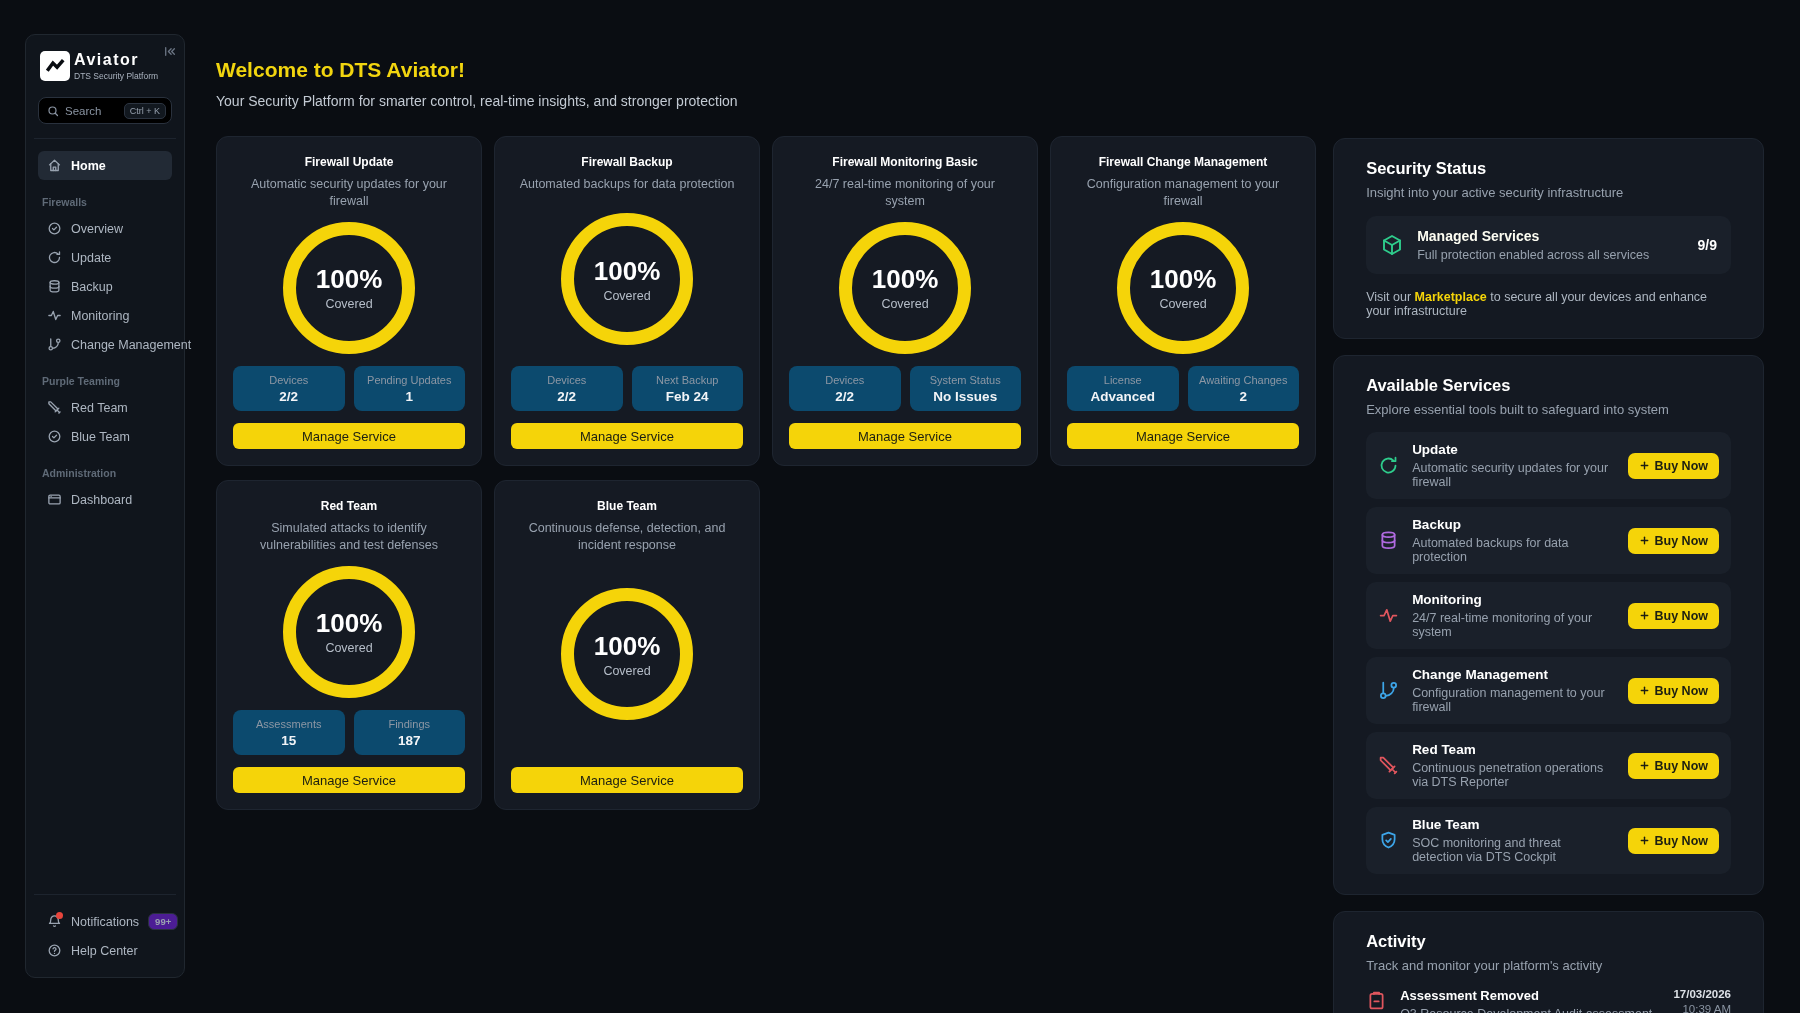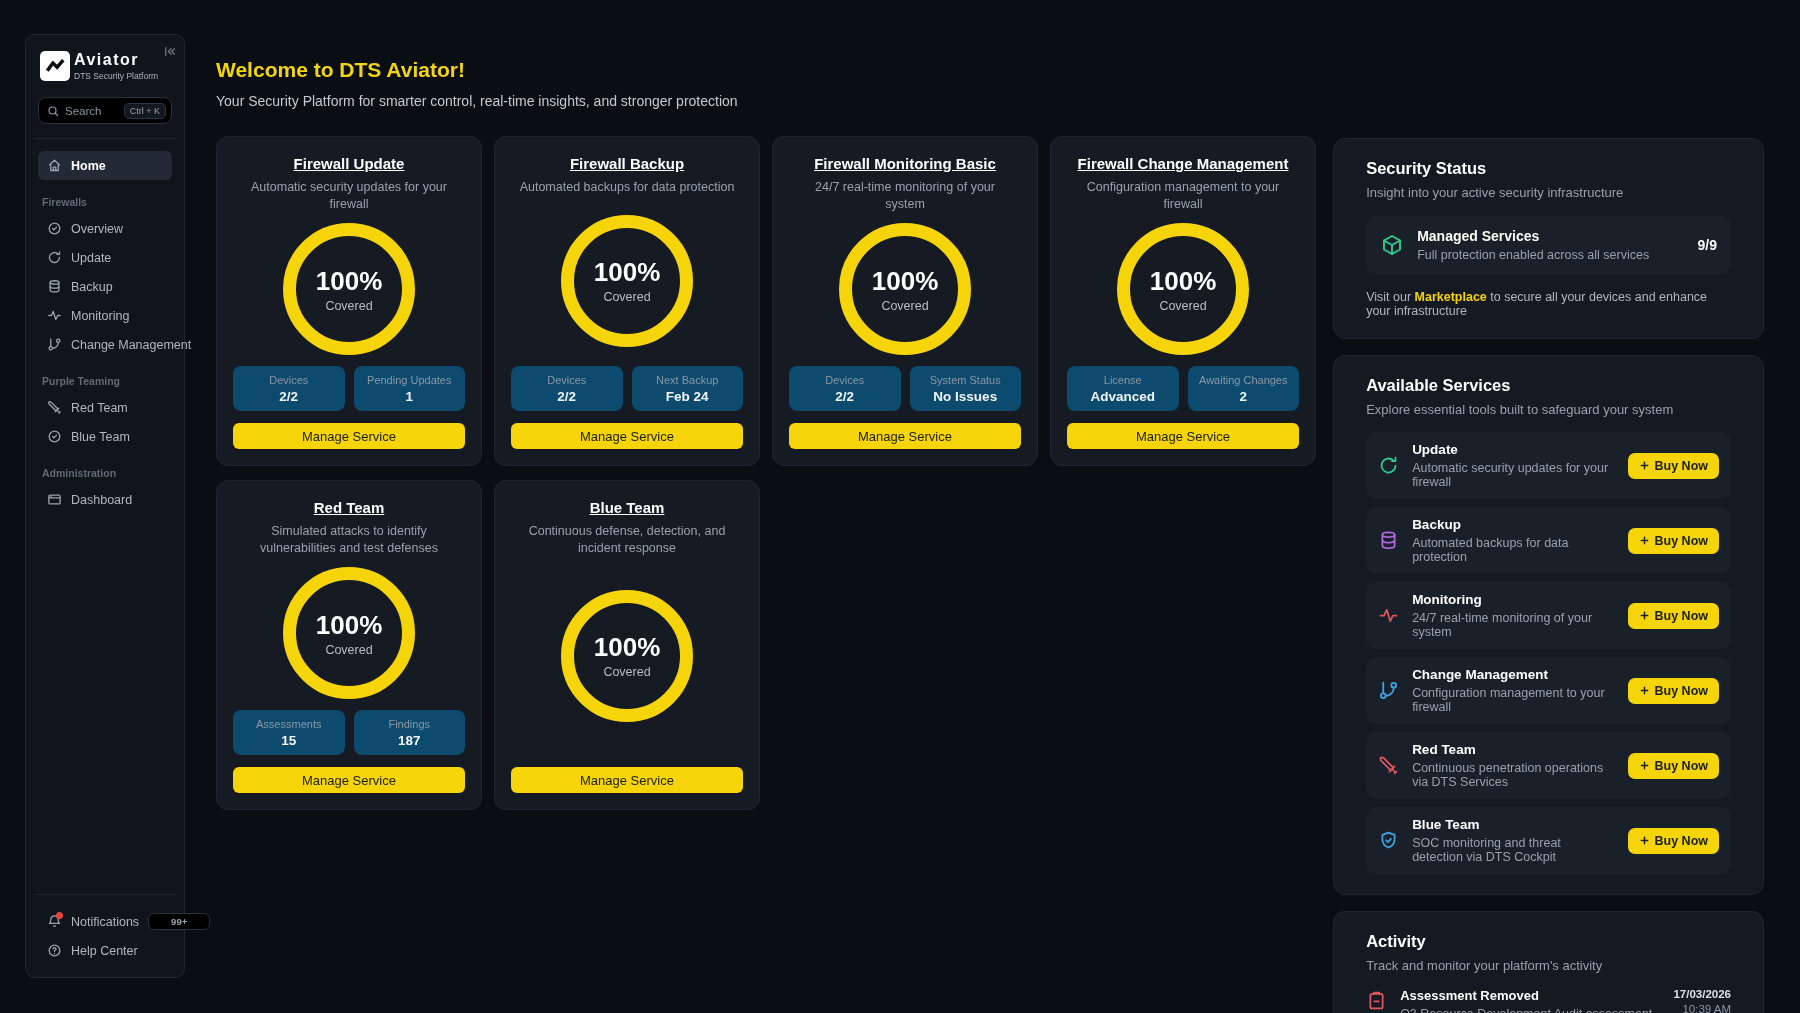--- a/index.html
+++ b/index.html
@@ -25,34 +25,34 @@
     background:#12181f; border-radius:5px; padding:2px 5px; white-space:nowrap; }
   .divider { border-top:1px solid #1d242e; margin:14px -4px 0; }
   .nav { margin-top:12px; }
   .nav-item { display:flex; align-items:center; gap:9px; height:29px; padding:0 9px;
     border-radius:6px; color:#aeb7c2; font-size:12.5px; cursor:pointer; white-space:nowrap; }
   .nav-item.active { background:#222a35; color:#ffffff; font-weight:bold; }
   .nav-item .ico { display:flex; flex-shrink:0; color:#99a3b0; }
   .sec-label { font-size:10.5px; color:#5f6a77; font-weight:bold; margin:16px 0 6px 4px; }
   .spacer { flex:1; }
   .badge { margin-left:auto; font-size:9.5px; color:#9aa3b0; border:1px solid #2a323e;
-    background:#000000; border-radius:6px; padding:2px 22px; font-weight:bold; }
+    background:#4c1d95; border-radius:6px; padding:2px 6px; font-weight:bold; }
   .bell-wrap { position:relative; display:flex; }
   .bell-dot { position:absolute; top:-2px; right:-1px; width:7px; height:7px;
     border-radius:50%; background:#e8453c; }
 
   
   .main { margin-left:31px; width:1104px; padding-top:24px; }
   .page-title { font-size:21px; font-weight:bold; color:#f2d50f; }
   .page-sub { font-size:14px; color:#c3cad3; margin-top:11px; }
   .cards { margin-top:27px; display:flex; flex-wrap:wrap; gap:14px 12px; }
   .card { width:266px; height:330px; background:#151a23; border:1px solid #1e2530;
     border-radius:12px; padding:18px 16px 16px; display:flex; flex-direction:column;
     text-align:center; }
-  .card-title { font-size:15px; font-weight:bold; color:#fff;text-decoration:underline; }
+  .card-title { font-size:12px; font-weight:bold; color:#fff; }
   .card-sub { font-size:12.5px; color:#98a2af; margin-top:7px; line-height:1.35;
     padding:0 6px; }
   .ring-zone { flex:1; display:flex; align-items:center; justify-content:center; }
   .ring { width:132px; height:132px; border-radius:50%; border:13px solid #f5d409;
     display:flex; flex-direction:column; align-items:center; justify-content:center; }
   .ring-pct { font-size:26px; font-weight:bold; color:#ffffff; }
   .ring-lbl { font-size:12.5px; color:#b6bec9; margin-top:2px; }
   .stats { display:flex; gap:9px; }
   .stat { flex:1; background:#0c4a6e; border-radius:8px; padding:8px 4px 7px; }
   .stat-label { font-size:11px; color:#8d97a4; }
@@ -405,21 +405,21 @@
           <div class="ms-title">Managed Services</div>
           <div class="ms-desc">Full protection enabled across all services</div>
         </div>
         <div class="ms-count">9/9</div>
       </div>
       <p class="mk-line"><span>Visit our </span><span class="mk-link">Marketplace</span><span> to secure all your devices and enhance your infrastructure</span></p>
     </section>
 
     <section class="panel">
       <h2>Available Services</h2>
-      <p class="panel-sub">Explore essential tools built to safeguard your system</p>
+      <p class="panel-sub">Explore essential tools built to safeguard into system</p>
       <div class="svc-list">
 
         <div class="svc-row">
           <span>
               <svg width="21" height="21" viewBox="0 0 24 24" fill="none" stroke="#2ecc8c" stroke-width="2" stroke-linecap="round" stroke-linejoin="round">
                 <path d="M20 12a8 8 0 1 1-2.4-5.7"></path>
                 <polyline points="20 3 20 7 16 7"></polyline>
               </svg>
             </span>
           <div>
@@ -501,21 +501,21 @@
           <span>
               <svg width="21" height="21" viewBox="0 0 24 24" fill="none" stroke="#e0565e" stroke-width="2" stroke-linecap="round" stroke-linejoin="round">
                 <path d="M14.5 17.5L3 6V3h3l11.5 11.5"></path>
                 <line x1="13" y1="19" x2="19" y2="13"></line>
                 <line x1="16" y1="16" x2="20" y2="20"></line>
                 <line x1="19" y1="21" x2="21" y2="19"></line>
               </svg>
             </span>
           <div>
             <div class="svc-title">Red Team</div>
-            <div class="svc-desc">Continuous penetration operations via DTS Services</div>
+            <div class="svc-desc">Continuous penetration operations via DTS Reporter</div>
           </div>
           <button class="buy-btn">
             <svg width="11" height="11" viewBox="0 0 24 24" fill="none" stroke="currentColor" stroke-width="3" stroke-linecap="round">
                 <line x1="12" y1="5" x2="12" y2="19"></line>
                 <line x1="5" y1="12" x2="19" y2="12"></line>
               </svg>
             <span>Buy Now</span>
           </button>
         </div>
 

